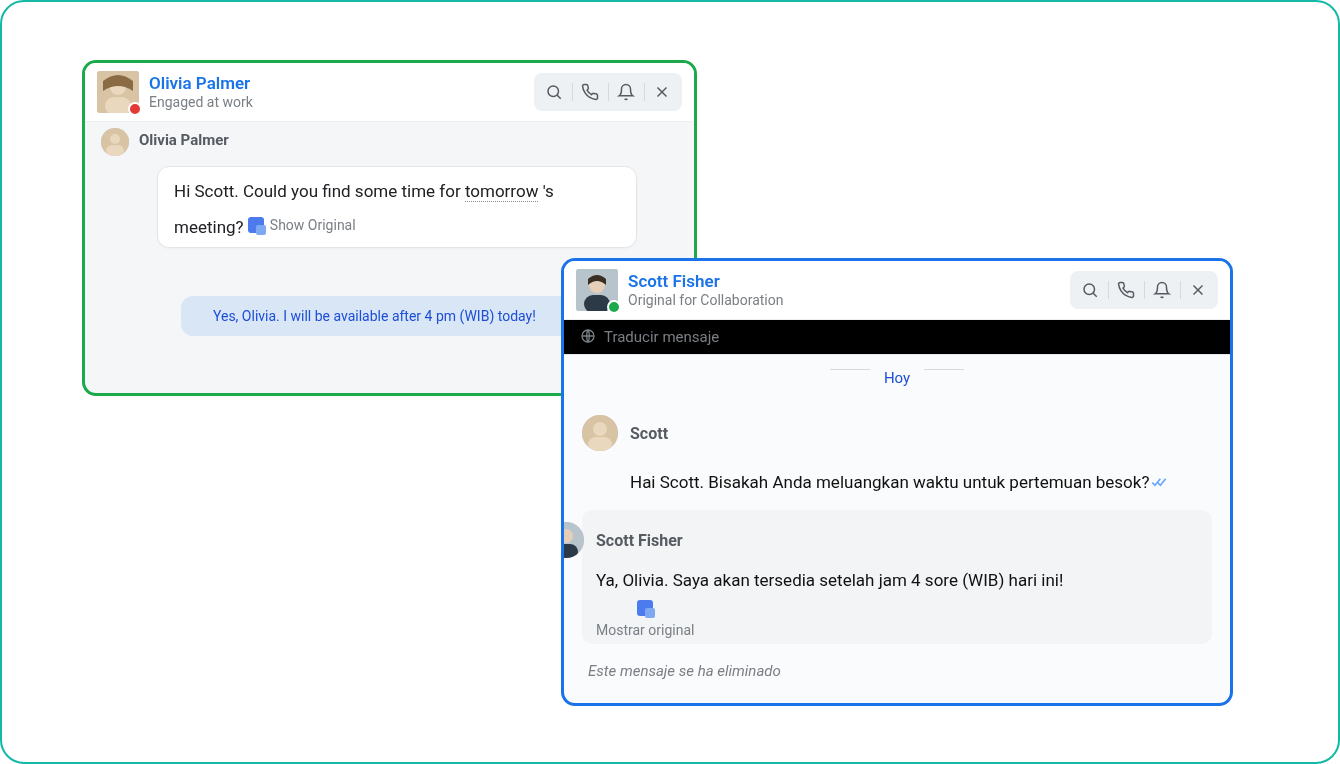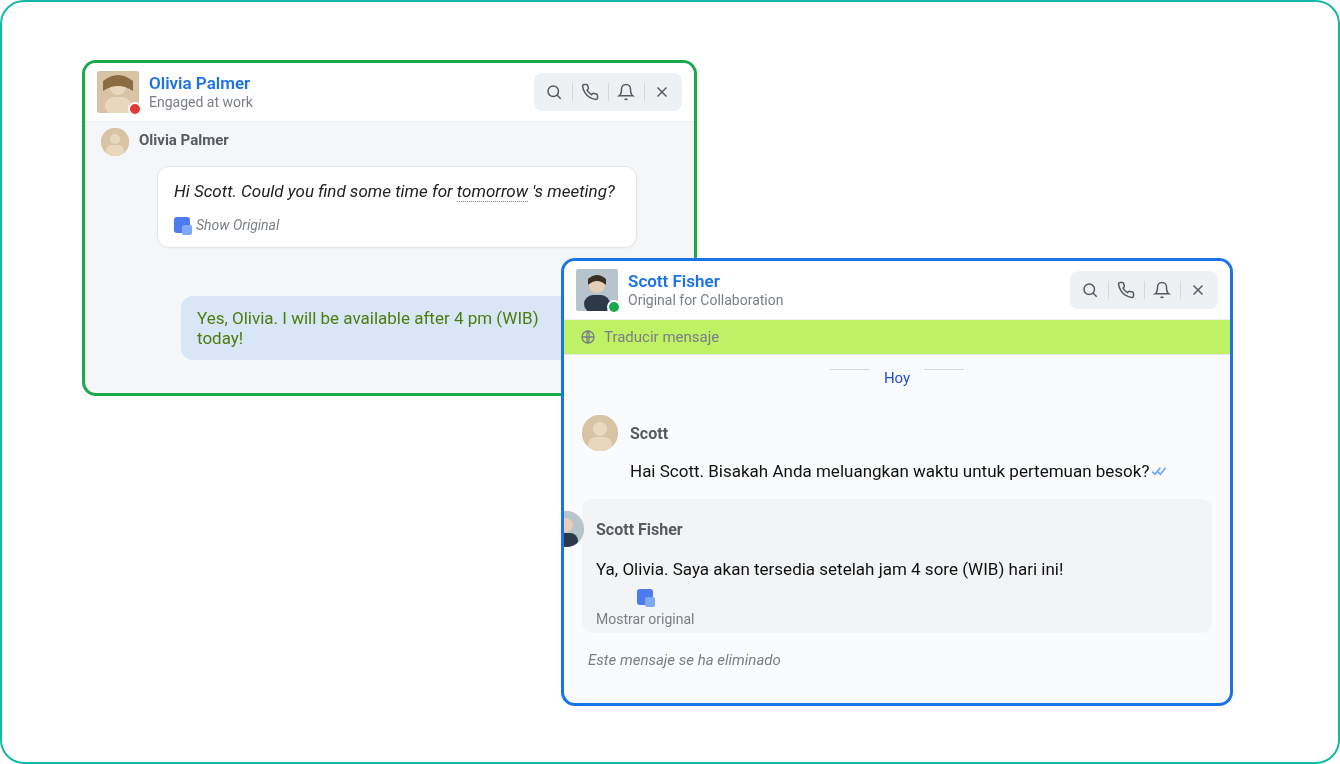--- a/index.html
+++ b/index.html
@@ -109,75 +109,74 @@
   .round-avatar svg { width: 100%; height: 100%; display: block; }
   .sender-name { font-weight: 700; color: #555b61; font-size: 15px; margin-top: 3px; }
   .bubble-white {
     margin: 10px 0 0 56px;
     background: #fff;
     border: 1px solid #e2e5e8;
     border-radius: 12px;
     padding: 14px 16px 10px;
     width: 480px;
     box-shadow: 0 1px 2px rgba(0,0,0,0.03);
-    font-style: italic;
   }
   .bubble-white .text { font-size: 17px; color: #202124; }
   .bubble-white .text .spell { border-bottom: 1px dotted #888; }
   .show-original {
     display: inline-flex; align-items: center; gap: 6px;
     margin-top: 16px; color: #7a7f85; font-size: 14px; cursor: pointer;
   }
   .translate-icon {
     width: 16px; height: 16px; background: #4b7bec; border-radius: 3px; display: inline-block; position: relative;
   }
   .translate-icon::after {
     content: ""; position: absolute; right: -2px; bottom: -2px; width: 10px; height: 10px;
     background: #7fa8f3; border-radius: 2px;
   }
   .bubble-blue {
     margin: 48px 0 0 80px;
     background: #d8e6f6;
     border-radius: 12px;
-    padding: 12px 16px;
+    padding: 12px 32px;
     width: 410px;
-    font-size: 17px;
-    color: #4d7c0f;
+    font-size: 14px;
+    color: #1d4ed8;
   }
   .deleted-note {
     margin: 10px 16px 0 0;
     text-align: right;
     color: #7a7f85;
     font-style: italic;
     font-size: 15px;
   }
 
   
   .blue-submenu {
-    display: flex; align-items: center; gap: 8px;
+    display: flex; align-items: flex-start; gap: 8px;
     padding: 8px 16px;
-    background: #bef264;
+    background: #000000;
     border-bottom: 1px solid #e6e8eb;
     color: #7a7f85;
     font-size: 15px;
   }
   .globe-icon { width: 16px; height: 16px; }
   .day-divider {
     display: flex; align-items: flex-start; justify-content: center; gap: 14px;
     padding: 14px 0 10px;
     color: #1d4ed8; font-size: 15px;
   }
   .day-divider .line { width: 40px; height: 1px; background: #d6d9dc; }
   .blue-body { padding: 0 18px 10px; }
   .blue-msg { margin-top: 18px; }
   .blue-msg .meta { display: flex; align-items: center; gap: 12px; }
   .blue-msg .meta .round-avatar { width: 36px; height: 36px; }
   .blue-msg .meta .name { font-weight: 700; color: #555b61; font-size: 16px; }
   .blue-msg .content {
-    margin: 10px 0 0 48px;
+    margin: 21px 0 0 48px;
     font-size: 17px;
     color: #111;
   }
   .readmark { width: 16px; height: 16px; vertical-align: -2px; margin-left: 2px; }
   .blue-card {
     margin-top: 10px;
     background: #f2f4f6;
     border-radius: 10px;
     padding: 12px 14px 6px;
   }

